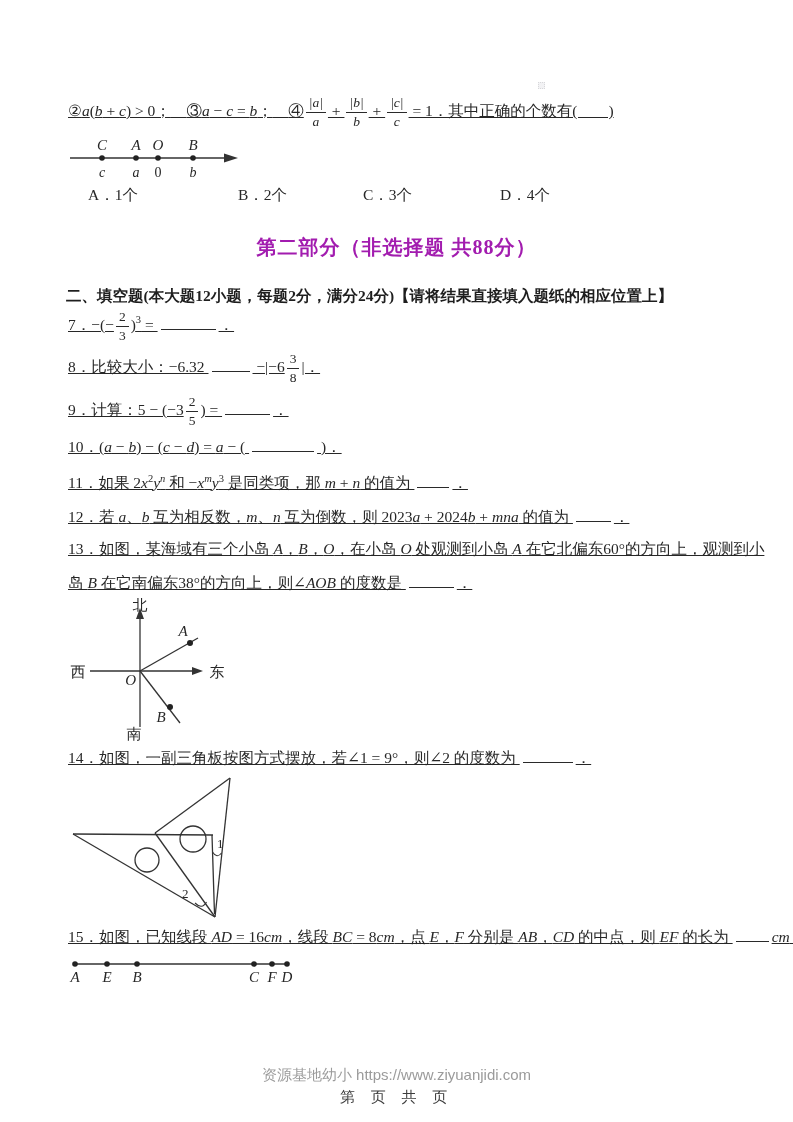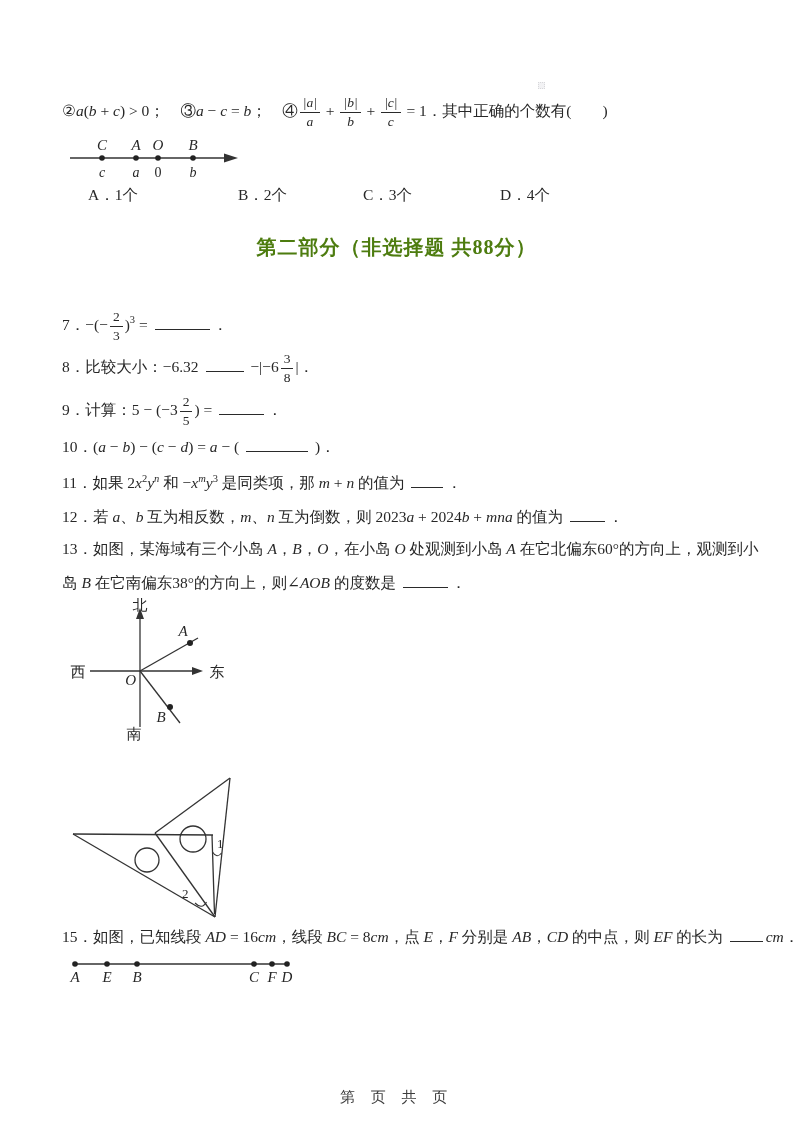--- a/index.html
+++ b/index.html
@@ -8,22 +8,22 @@
     font-family:"Liberation Serif","DejaVu Serif",serif;
     color:#272727; font-size:15.5px; overflow:hidden;
   }
   .abs { position:absolute; }
   .it { font-style:italic; font-family:"Liberation Serif","DejaVu Serif",serif; }
   .frac { display:inline-block; text-align:center; vertical-align:middle; line-height:1; margin:0 2px; font-size:13.5px; }
   .fr-top { display:block; padding:0 3px 2px; border-bottom:1.2px solid #2a2a2a; }
   .fr-bot { display:block; padding-top:2px; }
   sup { font-size:10.5px; line-height:0; }
   .blank { display:inline-block; height:13px; border-bottom:1.2px solid #2a2a2a; margin:0 3px; }
-  .qrow { position:absolute; left:62px; white-space:nowrap; }
-  .part-title { position:absolute; left:0; width:100%; text-align:center; font-weight:bold; font-size:20px; letter-spacing:1px; color:#4d7c0f; }
+  .qrow { position:absolute; left:68px; white-space:nowrap;text-decoration:underline; }
+  .part-title { position:absolute; left:0; width:100%; text-align:center; font-weight:bold; font-size:20px; letter-spacing:1px; color:#a21caf; }
   .intro { position:absolute; left:66px; font-weight:bold; font-size:15.5px; color:#1e1e1e; }
   .opts { position:absolute; left:88px; top:185px; width:560px; height:22px; }
   .opts span { position:absolute; top:0; white-space:nowrap; }
   .footer-site { position:absolute; left:0; width:100%; text-align:center; color:#9b9b9b; font-size:15px; font-family:"Liberation Sans","DejaVu Sans",sans-serif; }
   .footer-page { position:absolute; left:0; width:100%; text-align:center; color:#3d3d3d; font-size:15px; letter-spacing:6px; }
   .artifact-dot { position:absolute; width:5px; height:5px; border:1px dotted #d7d7da; background:#f2f2f4; }
   svg text { font-family:"Liberation Serif","DejaVu Serif",serif; fill:#272727; }
   svg .mi { font-style:italic; }
 </style>
 </head>
@@ -52,20 +52,21 @@
 
   <div class="opts">
     <span style="left:0;">A．1个</span>
     <span style="left:150px;">B．2个</span>
     <span style="left:275px;">C．3个</span>
     <span style="left:412px;">D．4个</span>
   </div>
 
   <div class="part-title" style="top:234px;">第二部分（非选择题 共88分）</div>
 
+  <div class="intro" style="top:286px;">二、填空题(本大题12小题，每题2分，满分24分)【请将结果直接填入题纸的相应位置上】</div>
 
   <div class="qrow" style="top:310px;"><span>7．−(−</span><span class="frac"><span class="fr-top">2</span><span class="fr-bot">3</span></span><span>)</span><sup>3</sup><span> = </span><span class="blank" style="width: 55px;"></span><span>．</span></div>
   <div class="qrow" style="top:352px;"><span>8．比较大小：−6.32 </span><span class="blank" style="width: 38px;"></span><span> −|−6</span><span class="frac"><span class="fr-top">3</span><span class="fr-bot">8</span></span><span>|．</span></div>
   <div class="qrow" style="top:395px;"><span>9．计算：5 − (−3</span><span class="frac"><span class="fr-top">2</span><span class="fr-bot">5</span></span><span>) = </span><span class="blank" style="width: 45px;"></span><span>．</span></div>
   <div class="qrow" style="top:437px;"><span>10．(</span><span class="it">a</span><span> − </span><span class="it">b</span><span>) − (</span><span class="it">c</span><span> − </span><span class="it">d</span><span>) = </span><span class="it">a</span><span> − ( </span><span class="blank" style="width: 62px;"></span><span> )．</span></div>
   <div class="qrow" style="top:473px;"><span>11．如果 2</span><span class="it">x</span><sup>2</sup><span class="it">y</span><sup class="it">n</sup><span> 和 −</span><span class="it">x</span><sup class="it">m</sup><span class="it">y</span><sup>3</sup><span> 是同类项，那 </span><span class="it">m</span><span> + </span><span class="it">n</span><span> 的值为 </span><span class="blank" style="width: 32px;"></span><span>．</span></div>
   <div class="qrow" style="top:507px;"><span>12．若 </span><span class="it">a</span><span>、</span><span class="it">b</span><span> 互为相反数，</span><span class="it">m</span><span>、</span><span class="it">n</span><span> 互为倒数，则 2023</span><span class="it">a</span><span> + 2024</span><span class="it">b</span><span> + </span><span class="it">mna</span><span> 的值为 </span><span class="blank" style="width: 35px;"></span><span>．</span></div>
 
   <div class="qrow" style="top:539px;"><span>13．如图，某海域有三个小岛 </span><span class="it">A</span><span>，</span><span class="it">B</span><span>，</span><span class="it">O</span><span>，在小岛 </span><span class="it">O</span><span> 处观测到小岛 </span><span class="it">A</span><span> 在它北偏东60°的方向上，观测到小</span></div>
   <div class="qrow" style="top:573px;"><span>岛 </span><span class="it">B</span><span> 在它南偏东38°的方向上，则∠</span><span class="it">AOB</span><span> 的度数是 </span><span class="blank" style="width: 45px;"></span><span>．</span></div>
@@ -81,20 +82,21 @@
     <circle cx="106" cy="109" r="3" fill="#222"></circle>
     <text x="76" y="12" font-size="15" text-anchor="middle">北</text>
     <text x="70" y="141" font-size="15" text-anchor="middle">南</text>
     <text x="14" y="79" font-size="15" text-anchor="middle">西</text>
     <text x="153" y="79" font-size="15" text-anchor="middle">东</text>
     <text class="mi" x="72" y="87" font-size="15" text-anchor="end">O</text>
     <text class="mi" x="119" y="38" font-size="15" text-anchor="middle">A</text>
     <text class="mi" x="97" y="124" font-size="15" text-anchor="middle">B</text>
   </svg>
 
+  <div class="qrow" style="top:748px;"><span>14．如图，一副三角板按图方式摆放，若∠1 = 9°，则∠2 的度数为 </span><span class="blank" style="width: 50px;"></span><span>．</span></div>
 
   <svg class="abs" style="left:55px; top:772px;" width="190" height="150" viewBox="0 0 190 150">
     <line x1="18" y1="62" x2="158" y2="63" stroke="#333" stroke-width="1.3"></line>
     <line x1="18" y1="62" x2="160" y2="145" stroke="#333" stroke-width="1.3"></line>
     <line x1="157" y1="63" x2="159.5" y2="142" stroke="#333" stroke-width="1.3"></line>
     <line x1="100" y1="61" x2="175" y2="6" stroke="#333" stroke-width="1.3"></line>
     <line x1="175" y1="6" x2="160" y2="145" stroke="#333" stroke-width="1.3"></line>
     <line x1="100" y1="61" x2="160" y2="145" stroke="#333" stroke-width="1.3"></line>
     <circle cx="138" cy="67" r="13" fill="none" stroke="#333" stroke-width="1.3"></circle>
     <circle cx="92" cy="88" r="12" fill="none" stroke="#333" stroke-width="1.3"></circle>
@@ -118,15 +120,16 @@
     <text class="mi" x="45" y="34" font-size="15" text-anchor="middle">E</text>
     <text class="mi" x="75" y="34" font-size="15" text-anchor="middle">B</text>
     <text class="mi" x="192" y="34" font-size="15" text-anchor="middle">C</text>
     <text class="mi" x="210" y="34" font-size="15" text-anchor="middle">F</text>
     <text class="mi" x="225" y="34" font-size="15" text-anchor="middle">D</text>
   </svg>
 
 
   <div class="artifact-dot" style="left:538px; top:82px;"></div>
 
+  <div class="footer-site" style="top:1066px;">资源基地幼小 https://www.ziyuanjidi.com</div>
   <div class="footer-page" style="top:1088px;">第 页 共  页</div>
 
 </div>
 
 </body></html>

